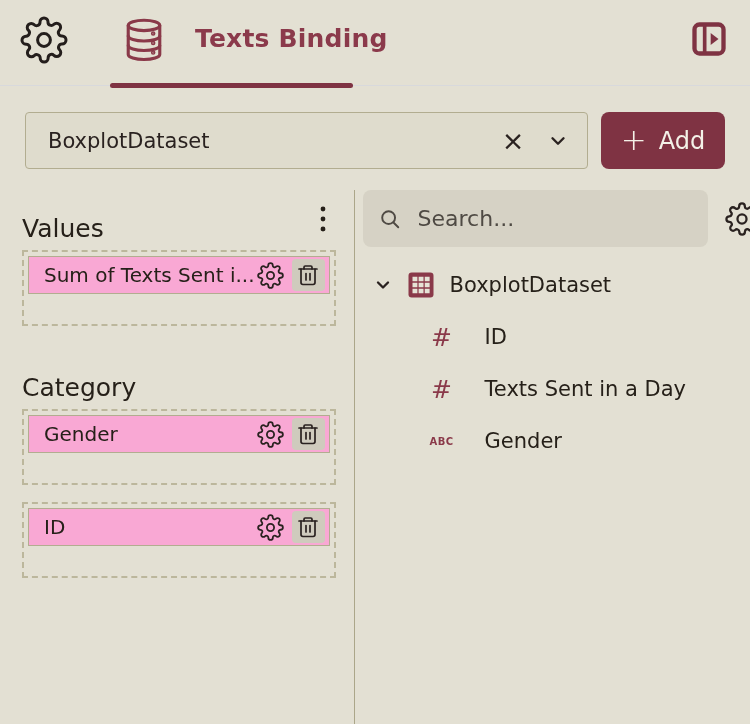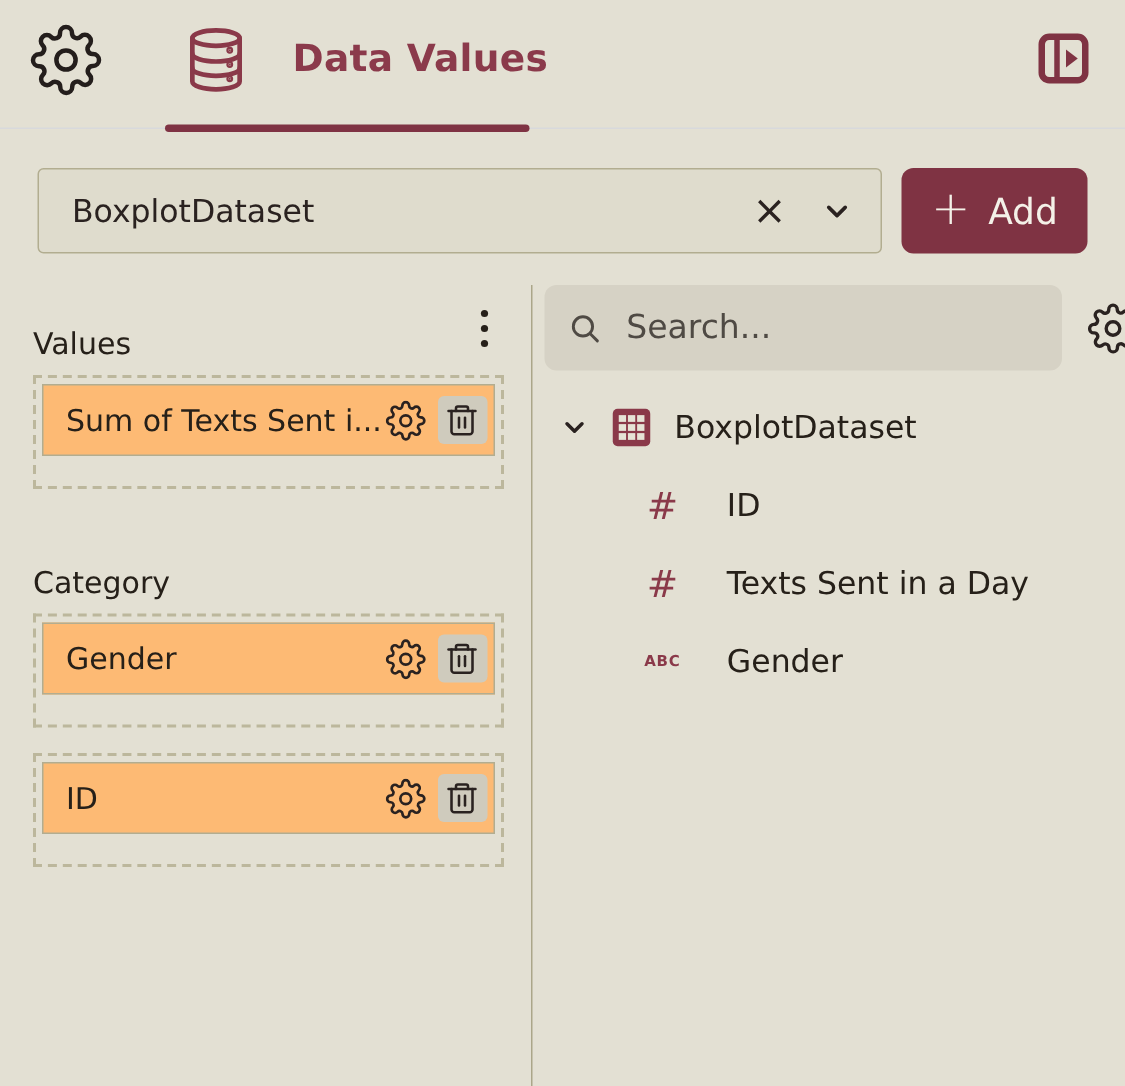--- a/index.html
+++ b/index.html
@@ -55,30 +55,30 @@
   
   .content { display:flex; margin-top:21px; height:534px; }
   .left-col {
     width:374px; border-right:1.5px solid #aba689;
     padding:14px 18px 0 22px;
   }
   .right-col { flex:1; padding:0 10px 0 8px; }
 
   
   .field-label-row { display:flex; align-items:center; justify-content:space-between; height:29px; }
-  .field-label { font-size:20px; line-height:1.2; color:#262019;margin-top:20px; }
+  .field-label { font-size:25px; line-height:1.2; color:#262019;margin-top:20px; }
   .kebab-btn { width:26px; height:30px; display:flex; align-items:center; justify-content:center; color:#262019; }
   .section-gap { margin-top:37px; }
   .dropzone {
     margin-top:17px; height:76px; padding:4px;
     border:2px dashed #bcb79c;
   }
   .chip {
-    height:48px; display:flex; align-items:center;
-    background:#fdba74; border:1.5px solid #b2ad90;
+    height:38px; display:flex; align-items:center;
+    background:#f9a8d4; border:1.5px solid #b2ad90;
     padding:0 4px 0 15px; font-size:20px;
   }
   .chip-label { flex:1; white-space:nowrap; overflow:hidden; color:#262019; }
   .chip-gear-btn { width:32px; height:32px; display:flex; align-items:center; justify-content:center; color:#2a2220; flex:none; }
   .chip-trash-btn {
     width:33px; height:32px; margin-left:5px; flex:none;
     background:#cfcbbd; border-radius:4px;
     display:flex; align-items:center; justify-content:center; color:#2a2220;
   }
 
@@ -125,21 +125,21 @@
       <svg width="44" height="48" viewBox="0 0 24 24" fill="none" stroke="currentColor" stroke-width="1.7" stroke-linecap="round" stroke-linejoin="round">
         <ellipse cx="12" cy="4.6" rx="8.6" ry="2.8"></ellipse>
         <path d="M20.6 10.3c0 1.55-3.85 2.8-8.6 2.8s-8.6-1.25-8.6-2.8"></path>
         <path d="M20.6 15.5c0 1.55-3.85 2.8-8.6 2.8s-8.6-1.25-8.6-2.8"></path>
         <path d="M3.4 4.6v15.8c0 1.55 3.85 2.8 8.6 2.8s8.6-1.25 8.6-2.8V4.6"></path>
         <circle cx="17" cy="9" r="0.4" fill="currentColor"></circle>
         <circle cx="17" cy="14.2" r="0.4" fill="currentColor"></circle>
         <circle cx="17" cy="19.4" r="0.4" fill="currentColor"></circle>
       </svg>
     </span>
-    <span class="tab-title">Data Values</span>
+    <span class="tab-title">Texts Binding</span>
   </div>
 
   <div class="topbar-spacer"></div>
 
   <button class="panel-toggle">
     <svg width="40" height="40" viewBox="0 0 24 24" fill="none" stroke="currentColor" stroke-width="2.6" stroke-linejoin="round">
       <rect x="3.3" y="3.3" width="17.4" height="17.4" rx="3"></rect>
       <line x1="9.4" y1="3.3" x2="9.4" y2="20.7" stroke-width="2.2"></line>
       <polygon points="13,8.4 17.7,12 13,15.6" fill="currentColor" stroke="none"></polygon>
     </svg>

